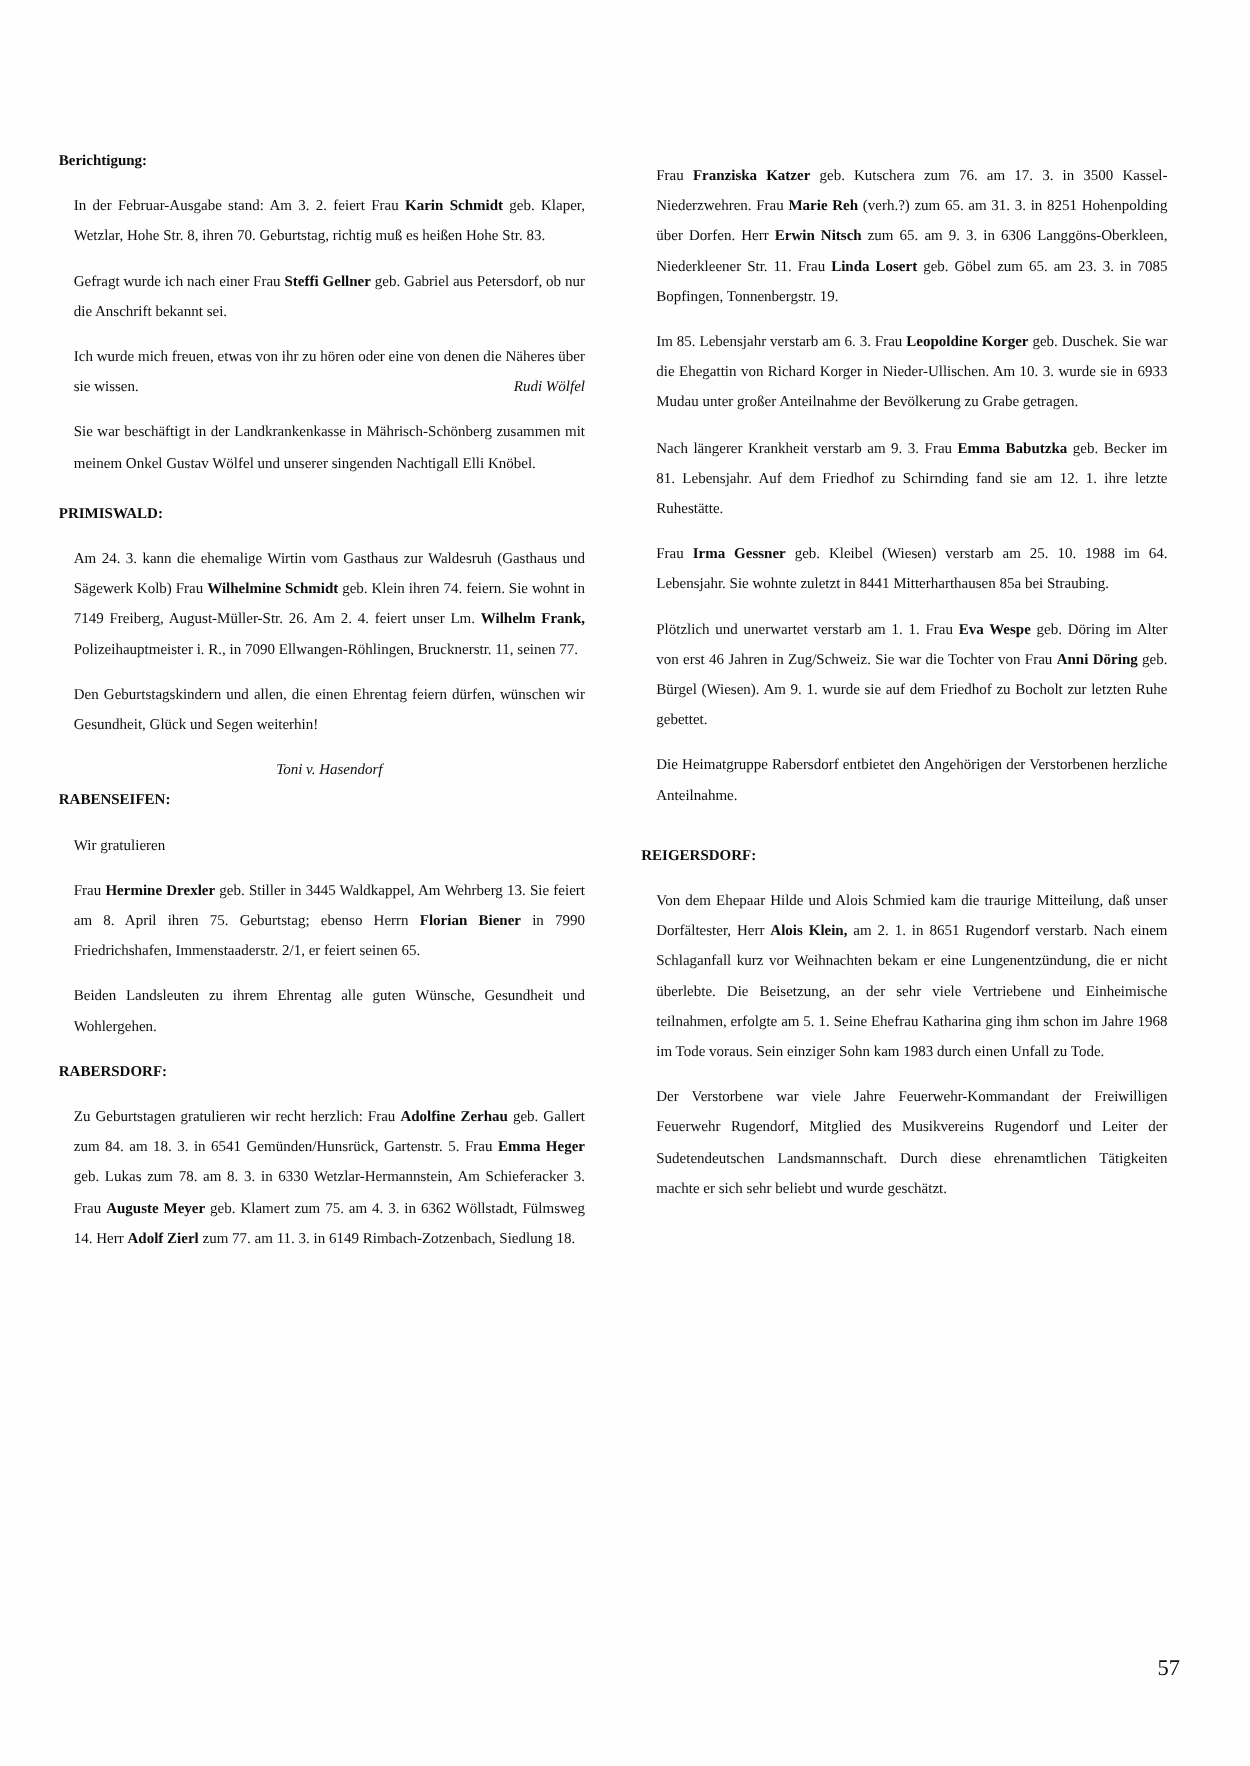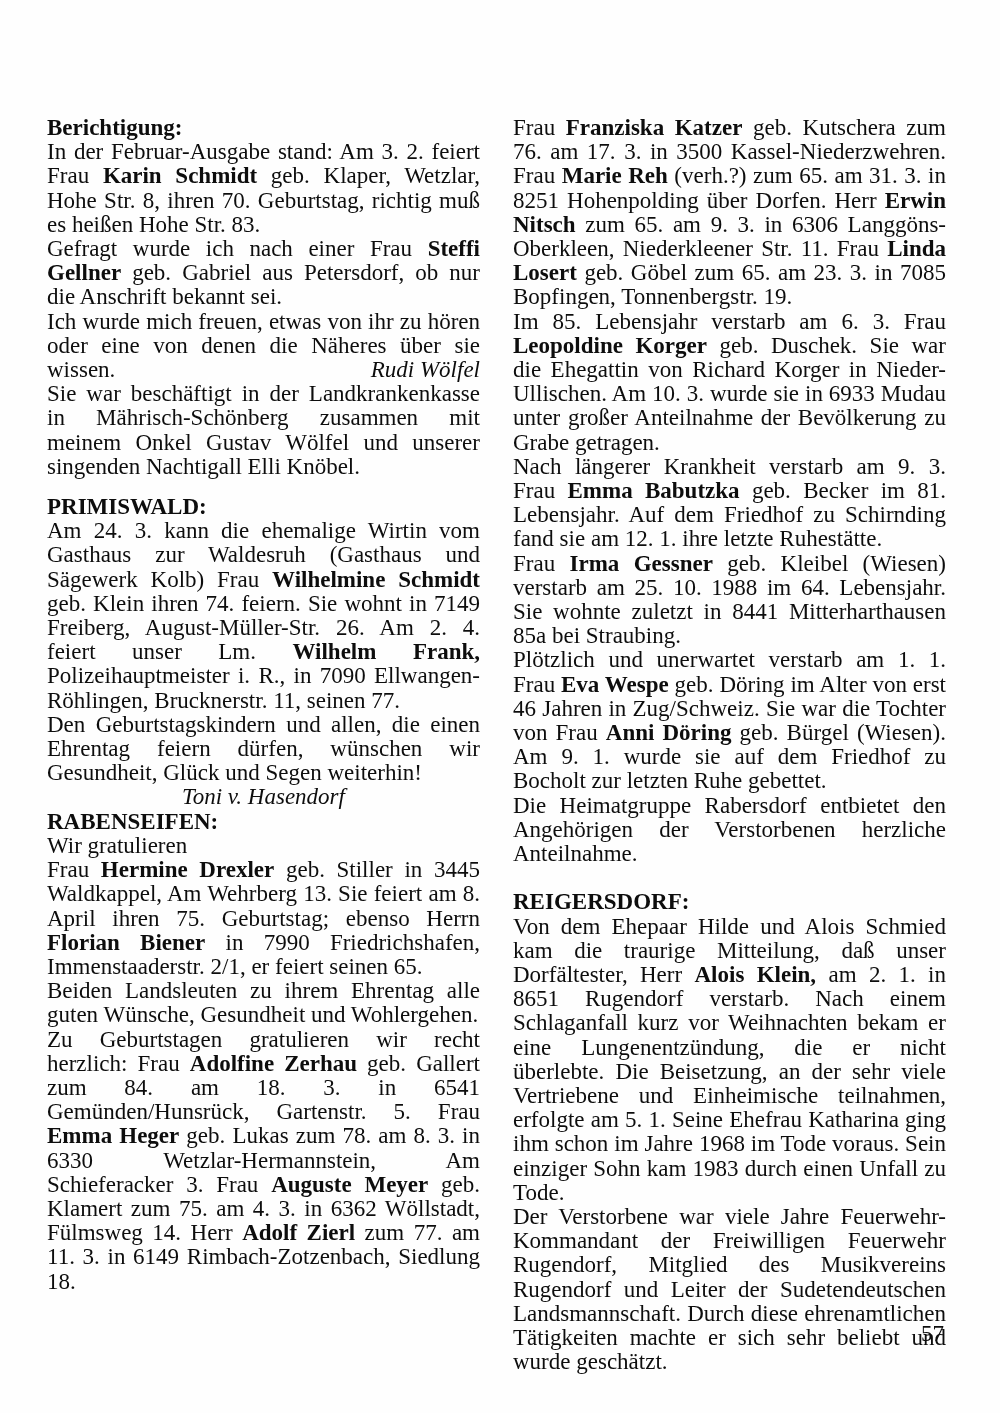--- a/index.html
+++ b/index.html
@@ -18,50 +18,50 @@
     padding: 116px 0 0 47px;
     overflow: hidden;
   }
   .columns {
     display: flex;
     gap: 33px;
     width: 899px;
   }
   .col {
     width: 433px;
-    font-size: 23px;
+    font-size: 12px;
     line-height: 24.2px;
     text-align: justify;
     hyphens: auto;
     -webkit-hyphens: auto;
   }
   .h {
     font-weight: bold;
   }
   .b {
     font-weight: bold;
   }
   p.para {
-    margin: 0;
+    margin: 12px;
   }
   .gap-sm { margin-top: 16px; }
   .gap-lg { margin-top: 24px; }
   .sigline {
     text-align: center;
     font-style: italic;
   }
   .sig-inline {
     float: right;
     font-style: italic;
   }
   .page-number {
     position: absolute;
     top: 1322px;
     right: 56px;
-    font-size: 23px;
+    font-size: 18px;
     line-height: 24px;
   }
 </style>
 </head>
 <body>
 
 <div class="page">
   <div class="columns">
     <div class="col">
         <div class="h">Berichtigung:</div>
@@ -70,20 +70,21 @@
         <p class="para"><span>Ich wurde mich freuen, etwas von ihr zu hören oder eine von denen die Näheres über sie wissen.</span><span class="sig-inline">Rudi Wölfel</span></p>
         <p class="para"><span>Sie war beschäftigt in der Landkrankenkasse in Mährisch-Schönberg zusammen mit meinem Onkel Gustav Wölfel und unserer singenden Nachtigall Elli Knöbel.</span></p>
         <div class="h gap-sm">PRIMISWALD:</div>
         <p class="para"><span>Am 24. 3. kann die ehemalige Wirtin vom Gasthaus zur Waldesruh (Gasthaus und Sägewerk Kolb) Frau </span><span class="b">Wilhelmine Schmidt</span><span> geb. Klein ihren 74. feiern. Sie wohnt in 7149 Freiberg, August-Müller-Str. 26. Am 2. 4. feiert unser Lm. </span><span class="b">Wilhelm Frank,</span><span> Polizeihauptmeister i. R., in 7090 Ellwangen-Röhlingen, Brucknerstr. 11, seinen 77.</span></p>
         <p class="para"><span>Den Geburtstagskindern und allen, die einen Ehrentag feiern dürfen, wünschen wir Gesundheit, Glück und Segen weiterhin!</span></p>
         <div class="sigline">Toni v. Hasendorf</div>
         <div class="h">RABENSEIFEN:</div>
         <p class="para"><span>Wir gratulieren</span></p>
         <p class="para"><span>Frau </span><span class="b">Hermine Drexler</span><span> geb. Stiller in 3445 Waldkappel, Am Wehrberg 13. Sie feiert am 8. April ihren 75. Geburtstag; ebenso Herrn </span><span class="b">Florian Biener</span><span> in 7990 Friedrichshafen, Immenstaaderstr. 2/1, er feiert seinen 65.</span></p>
         <p class="para"><span>Beiden Landsleuten zu ihrem Ehrentag alle guten Wünsche, Gesundheit und Wohlergehen.</span></p>
+        <div class="h">RABERSDORF:</div>
         <p class="para"><span>Zu Geburtstagen gratulieren wir recht herzlich: Frau </span><span class="b">Adolfine Zerhau</span><span> geb. Gallert zum 84. am 18. 3. in 6541 Gemünden/Hunsrück, Gartenstr. 5. Frau </span><span class="b">Emma Heger</span><span> geb. Lukas zum 78. am 8. 3. in 6330 Wetzlar-Hermannstein, Am Schieferacker 3. Frau </span><span class="b">Auguste Meyer</span><span> geb. Klamert zum 75. am 4. 3. in 6362 Wöllstadt, Fülmsweg 14. Herr </span><span class="b">Adolf Zierl</span><span> zum 77. am 11. 3. in 6149 Rimbach-Zotzenbach, Siedlung 18.</span></p>
       </div>
     <div class="col">
         <p class="para"><span>Frau </span><span class="b">Franziska Katzer</span><span> geb. Kutschera zum 76. am 17. 3. in 3500 Kassel-Niederzwehren. Frau </span><span class="b">Marie Reh</span><span> (verh.?) zum 65. am 31. 3. in 8251 Hohenpolding über Dorfen. Herr </span><span class="b">Erwin Nitsch</span><span> zum 65. am 9. 3. in 6306 Langgöns-Oberkleen, Niederkleener Str. 11. Frau </span><span class="b">Linda Losert</span><span> geb. Göbel zum 65. am 23. 3. in 7085 Bopfingen, Tonnenbergstr. 19.</span></p>
         <p class="para"><span>Im 85. Lebensjahr verstarb am 6. 3. Frau </span><span class="b">Leopoldine Korger</span><span> geb. Duschek. Sie war die Ehegattin von Richard Korger in Nieder-Ullischen. Am 10. 3. wurde sie in 6933 Mudau unter großer Anteilnahme der Bevölkerung zu Grabe getragen.</span></p>
         <p class="para"><span>Nach längerer Krankheit verstarb am 9. 3. Frau </span><span class="b">Emma Babutzka</span><span> geb. Becker im 81. Lebensjahr. Auf dem Friedhof zu Schirnding fand sie am 12. 1. ihre letzte Ruhestätte.</span></p>
         <p class="para"><span>Frau </span><span class="b">Irma Gessner</span><span> geb. Kleibel (Wiesen) verstarb am 25. 10. 1988 im 64. Lebensjahr. Sie wohnte zuletzt in 8441 Mitterharthausen 85a bei Straubing.</span></p>
         <p class="para"><span>Plötzlich und unerwartet verstarb am 1. 1. Frau </span><span class="b">Eva Wespe</span><span> geb. Döring im Alter von erst 46 Jahren in Zug/Schweiz. Sie war die Tochter von Frau </span><span class="b">Anni Döring</span><span> geb. Bürgel (Wiesen). Am 9. 1. wurde sie auf dem Friedhof zu Bocholt zur letzten Ruhe gebettet.</span></p>
         <p class="para"><span>Die Heimatgruppe Rabersdorf entbietet den Angehörigen der Verstorbenen herzliche Anteilnahme.</span></p>
         <div class="h gap-lg">REIGERSDORF:</div>

